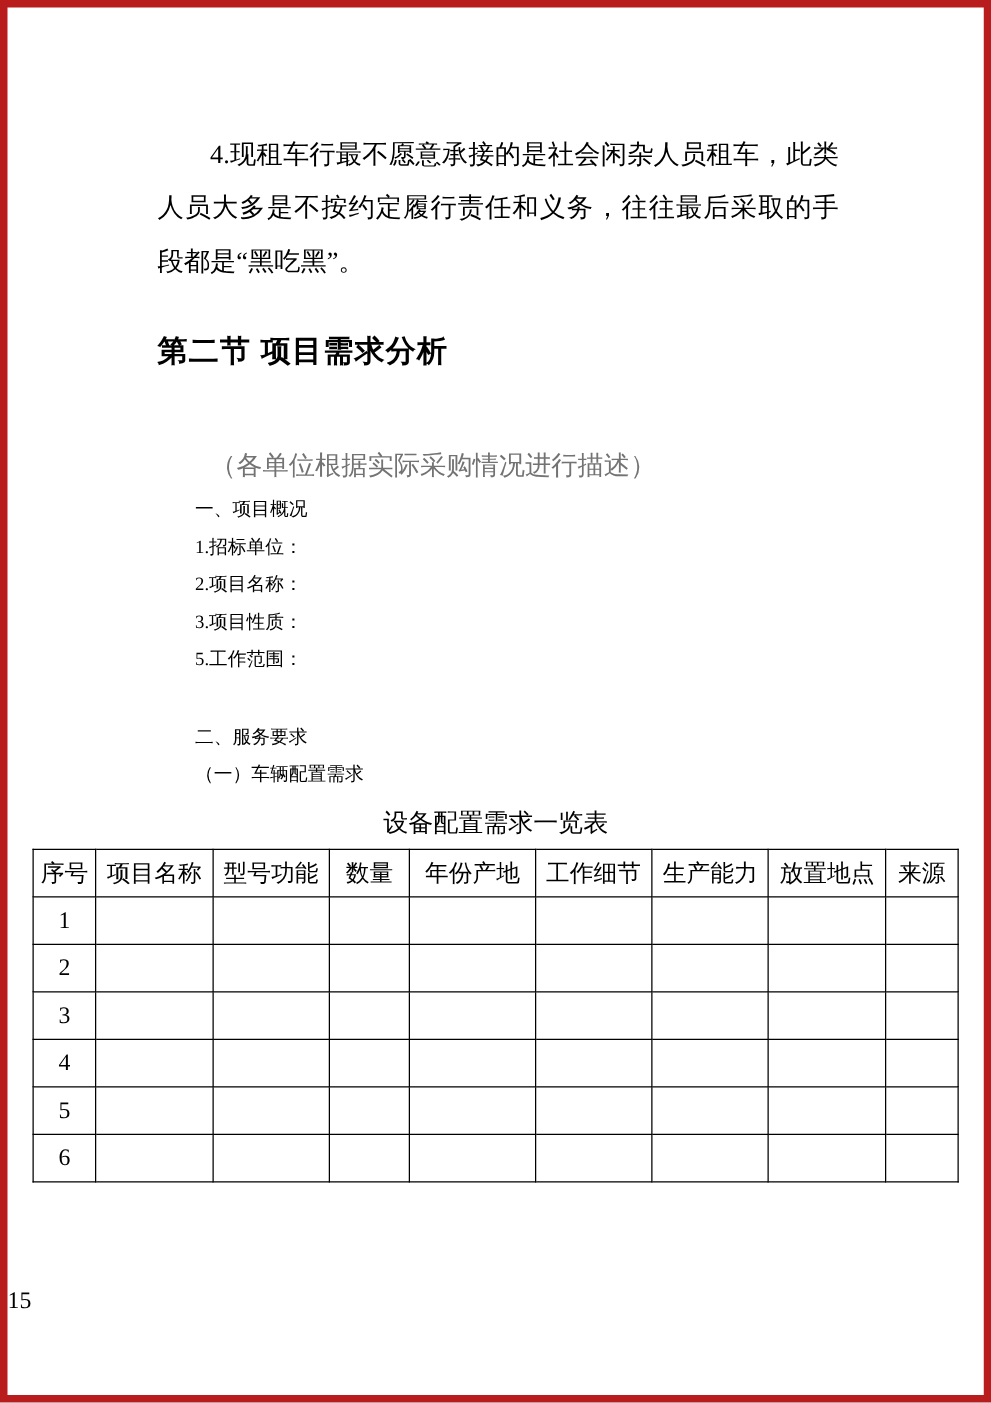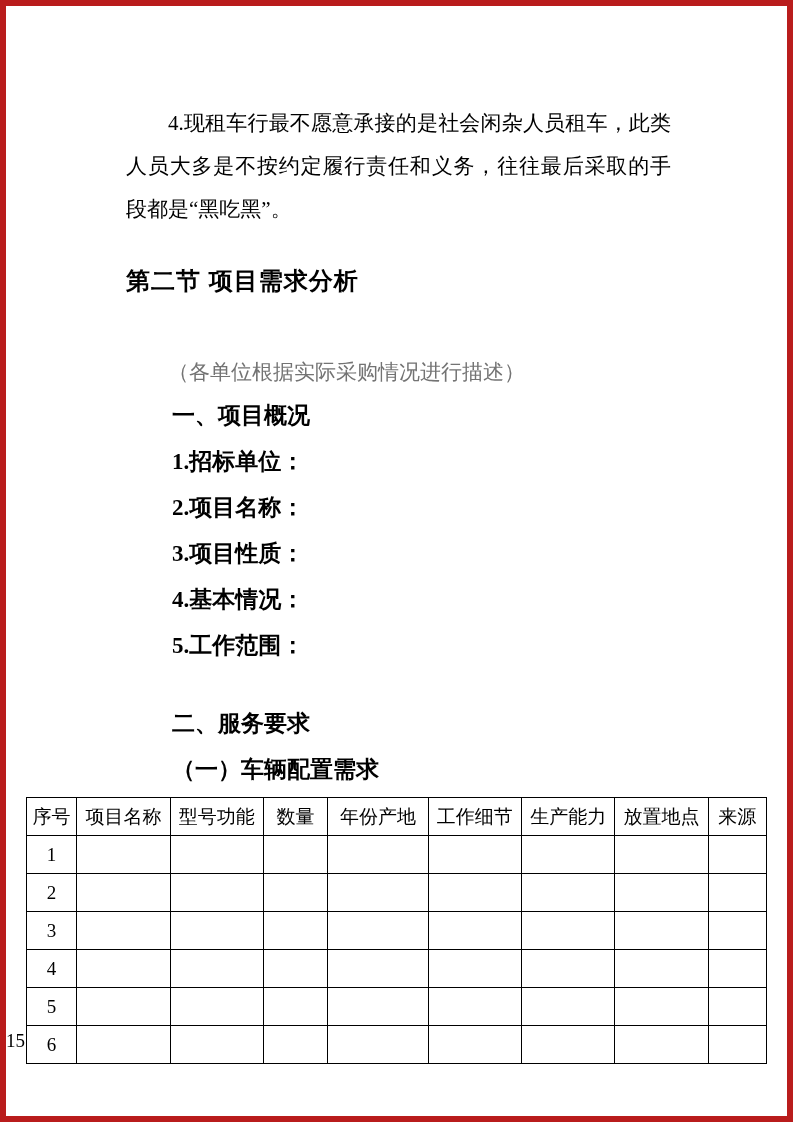--- a/index.html
+++ b/index.html
@@ -33,24 +33,23 @@
     letter-spacing: 1px;
   }
   .red-note {
     margin-top: 54px;
     font-size: 21px;
     line-height: 2.0;
     padding-left: 2em;
     color: #737373;
   }
   .line {
-    font-size: 23px;
+    font-size: 15px;
     line-height: 2.0;
     padding-left: 2em;
-    font-weight: bold;
   }
   .gap-top {
     margin-top: 32px;
   }
   .table-title {
     margin-top: 8px;
     text-align: center;
     font-size: 20px;
     line-height: 1.6;
   }
@@ -92,28 +91,28 @@
 
     <h1 class="sec-heading">第二节 项目需求分析</h1>
 
     <p class="red-note">（各单位根据实际采购情况进行描述）</p>
 
     <p class="line">一、项目概况</p>
 
     <p class="line">1.招标单位：</p>
     <p class="line">2.项目名称：</p>
     <p class="line">3.项目性质：</p>
-    <p class="line">4.基本情况：</p>
     <p class="line">5.工作范围：</p>
 
     <p class="line gap-top">二、服务要求</p>
 
     <p class="line">（一）车辆配置需求</p>
   </div>
 
+  <p class="table-title">设备配置需求一览表</p>
 
   <table class="equip-table">
     <colgroup id="table-colgroup">
         <col style="width: 50px;">
         <col style="width: 93px;">
         <col style="width: 93px;">
         <col style="width: 64px;">
         <col style="width: 100px;">
         <col style="width: 93px;">
         <col style="width: 93px;">

